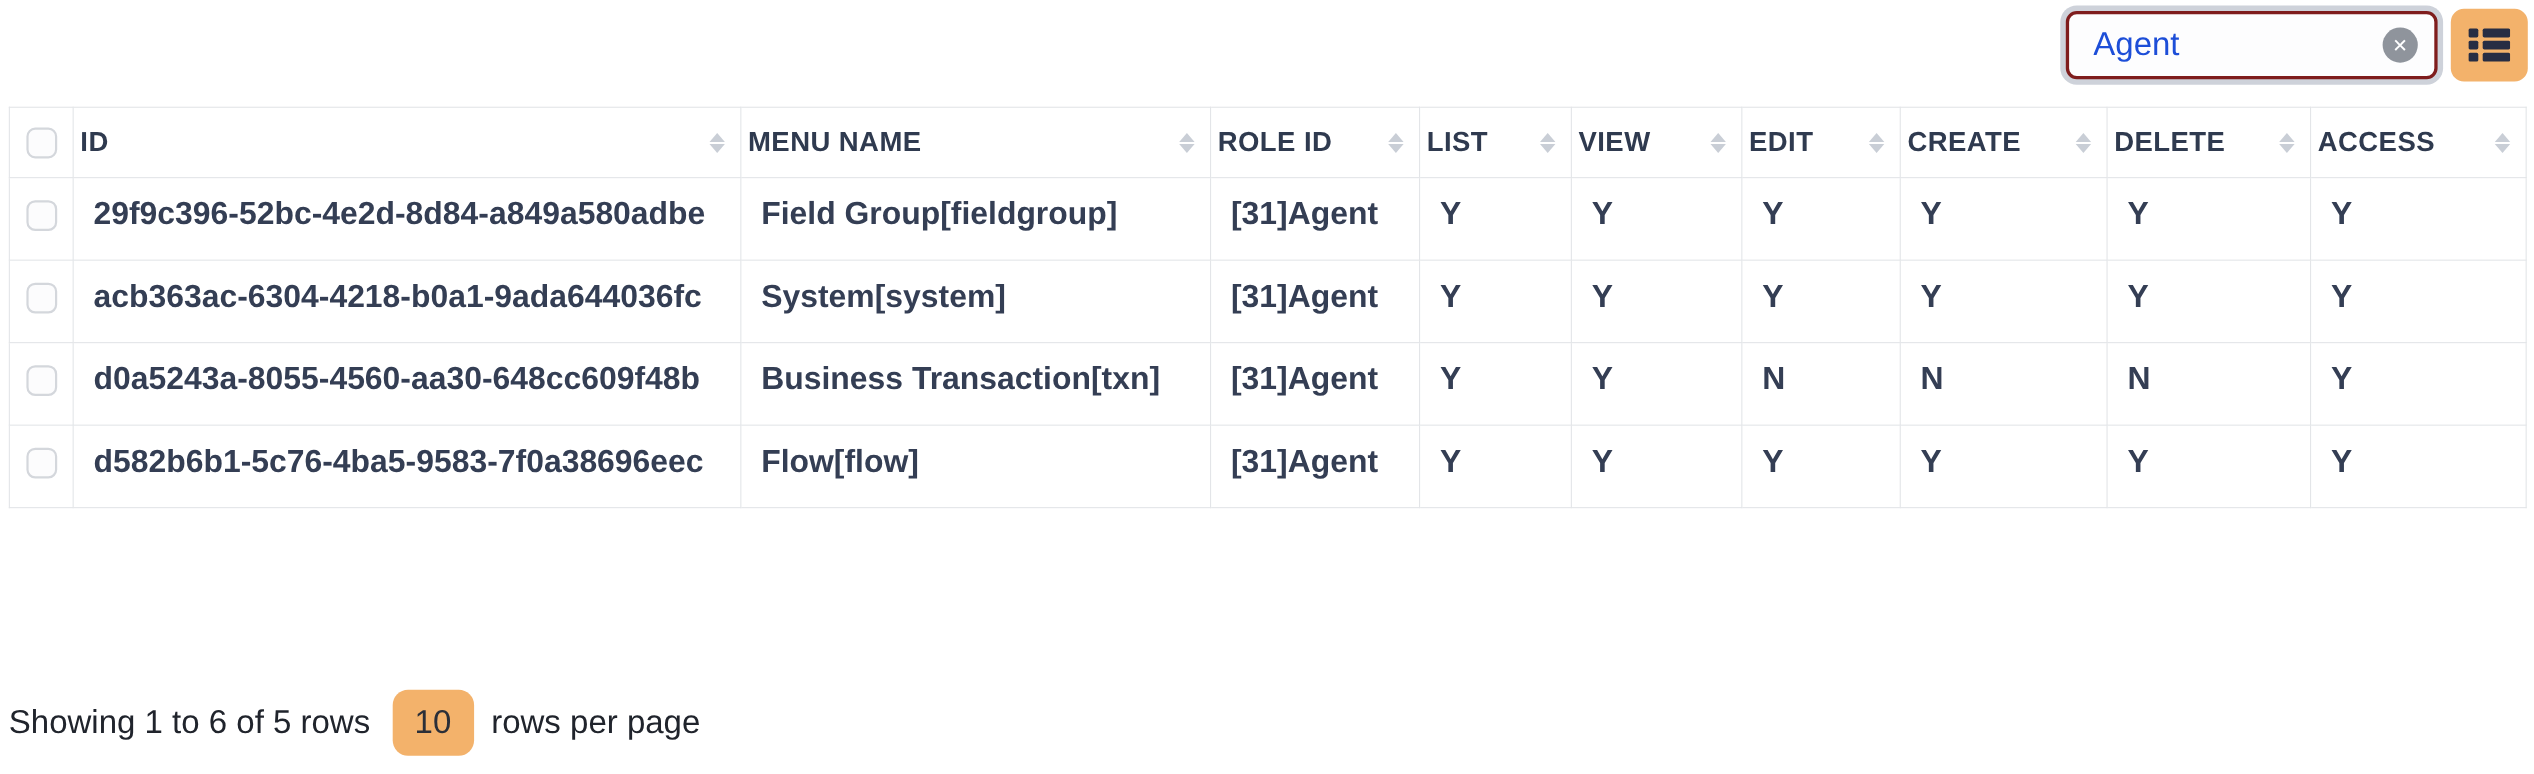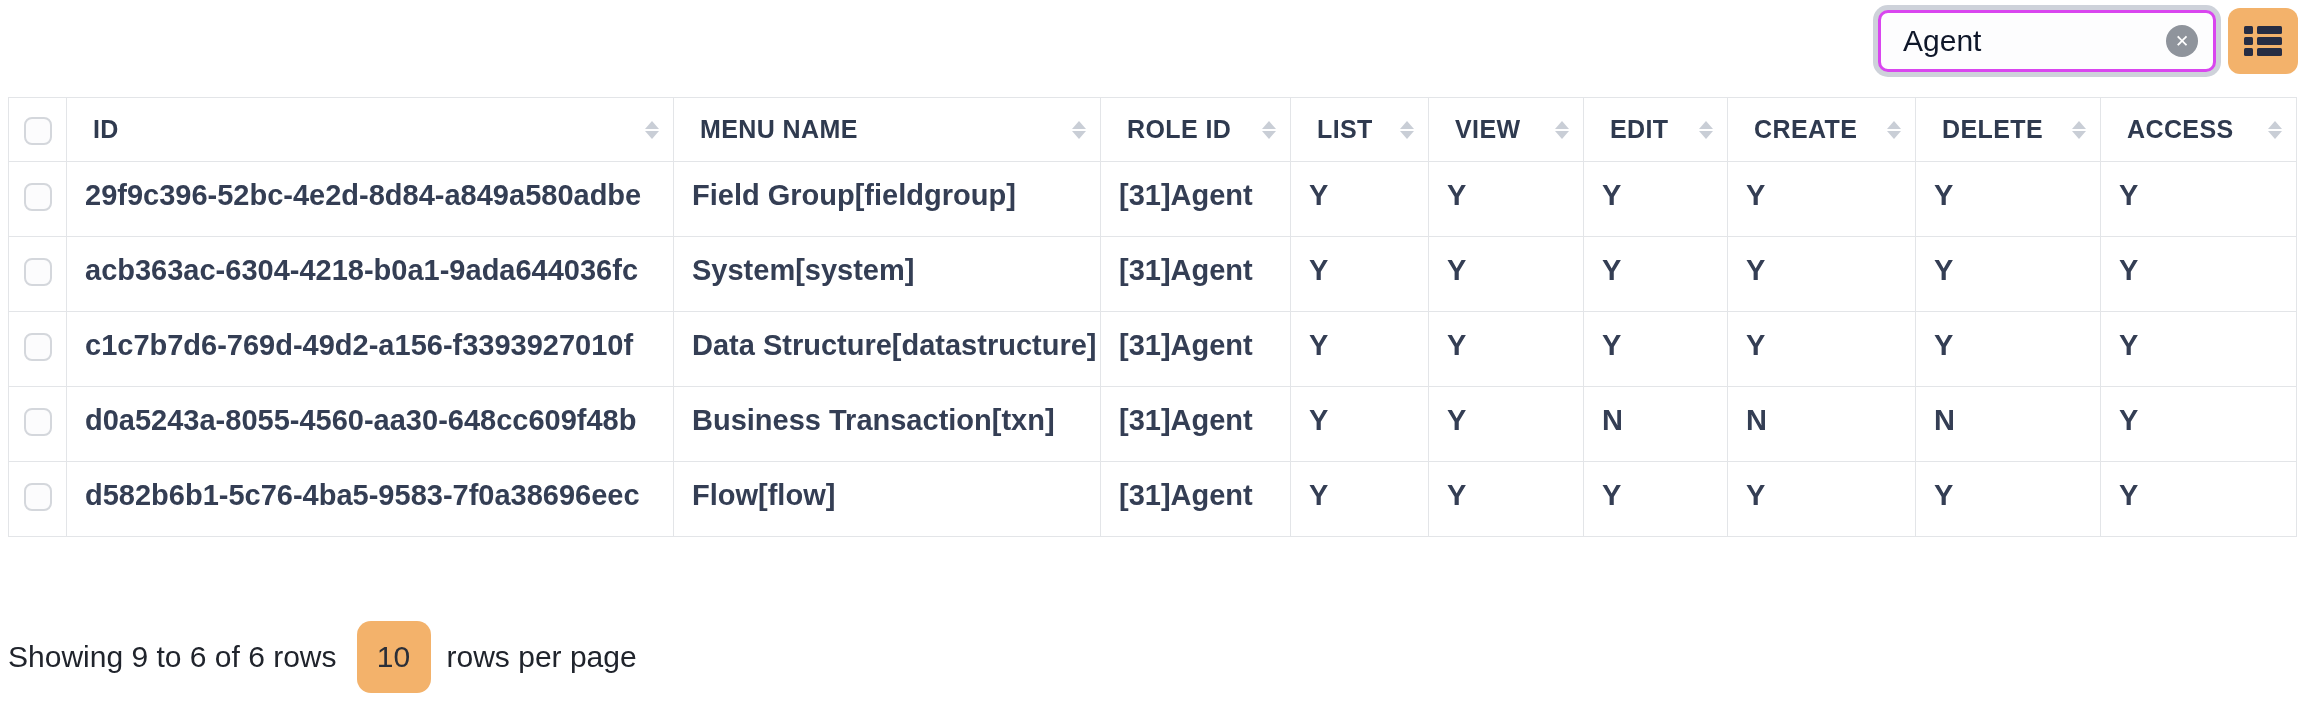--- a/index.html
+++ b/index.html
@@ -14,26 +14,26 @@
   .page { position: relative; width: 2304px; height: 704px; }
 
   
   .toolbar { position: absolute; top: 0; left: 0; width: 100%; height: 90px; }
   .search-wrap {
     position: absolute; top: 10px; left: 1878px;
     width: 338px; height: 62px;
   }
   .search-input {
     width: 100%; height: 100%;
-    border: 3px solid #d946ef;
+    border: 3px solid #7f1d1d;
     border-radius: 10px;
     box-shadow: 0 0 0 5px #ced2da;
     background: #fdfdfe;
     font-family: "Liberation Sans", sans-serif;
-    font-size: 30px; color: #0f172a;
+    font-size: 30px; color: #1d4ed8;
     padding: 0 44px 0 22px;
     outline: none;
   }
   .clear-btn {
     position: absolute; right: 18px; top: 50%;
     transform: translateY(-50%);
     width: 32px; height: 32px;
     border: none; border-radius: 50%;
     background: #8f949c; color: #ffffff;
     font-size: 17px; line-height: 1;
@@ -56,21 +56,21 @@
     border-collapse: collapse;
     table-layout: fixed;
   }
   .grid th, .grid td { border: 1px solid #e3e5e8; background: #ffffff; }
   .grid thead th {
     height: 64px;
     font-size: 25px; font-weight: bold;
     letter-spacing: 0.4px;
     color: #2f3a4f;
     text-align: left;
-    padding: 0 14px 0 26px;
+    padding: 0 14px 0 6px;
   }
   .grid td {
     height: 75px;
     font-size: 29px; font-weight: bold;
     color: #343e54;
     padding: 0 18px 8px 18px;
     vertical-align: middle;
     white-space: nowrap; overflow: hidden;
   }
   .grid col.c-check  { width: 58px; }
@@ -111,21 +111,21 @@
 
   
   .footer {
     position: absolute; top: 626px; left: 8px;
     height: 62px;
     display: flex; align-items: center;
     font-size: 30px; color: #20242c;
   }
   .footer .summary { margin-right: 20px; }
   .page-size-btn {
-    width: 74px; height: 72px;
+    width: 74px; height: 60px;
     background: #f3b26b;
     border: none; border-radius: 14px;
     font-family: "Liberation Sans", sans-serif;
     font-size: 30px; color: #2b2f38;
     margin-right: 16px;
     cursor: pointer;
   }
 </style>
 </head>
 <body>
@@ -247,32 +247,20 @@
           <td>[31]Agent</td>
           <td>Y</td>
           <td>Y</td>
           <td>Y</td>
           <td>Y</td>
           <td>Y</td>
           <td>Y</td>
         </tr>
         <tr>
           <td class="col-check"><span class="checkbox"></span></td>
-          <td>c1c7b7d6-769d-49d2-a156-f3393927010f</td>
-          <td>Data Structure[datastructure]</td>
-          <td>[31]Agent</td>
-          <td>Y</td>
-          <td>Y</td>
-          <td>Y</td>
-          <td>Y</td>
-          <td>Y</td>
-          <td>Y</td>
-        </tr>
-        <tr>
-          <td class="col-check"><span class="checkbox"></span></td>
           <td>d0a5243a-8055-4560-aa30-648cc609f48b</td>
           <td>Business Transaction[txn]</td>
           <td>[31]Agent</td>
           <td>Y</td>
           <td>Y</td>
           <td>N</td>
           <td>N</td>
           <td>N</td>
           <td>Y</td>
         </tr>
@@ -285,18 +273,18 @@
           <td>Y</td>
           <td>Y</td>
           <td>Y</td>
           <td>Y</td>
           <td>Y</td>
         </tr>
       </tbody>
   </table>
 
   <div class="footer">
-    <span class="summary">Showing 9 to 6 of 6 rows</span>
+    <span class="summary">Showing 1 to 6 of 5 rows</span>
     <button class="page-size-btn">10</button>
     <span>rows per page</span>
   </div>
 
 </div>
 
 </body></html>

